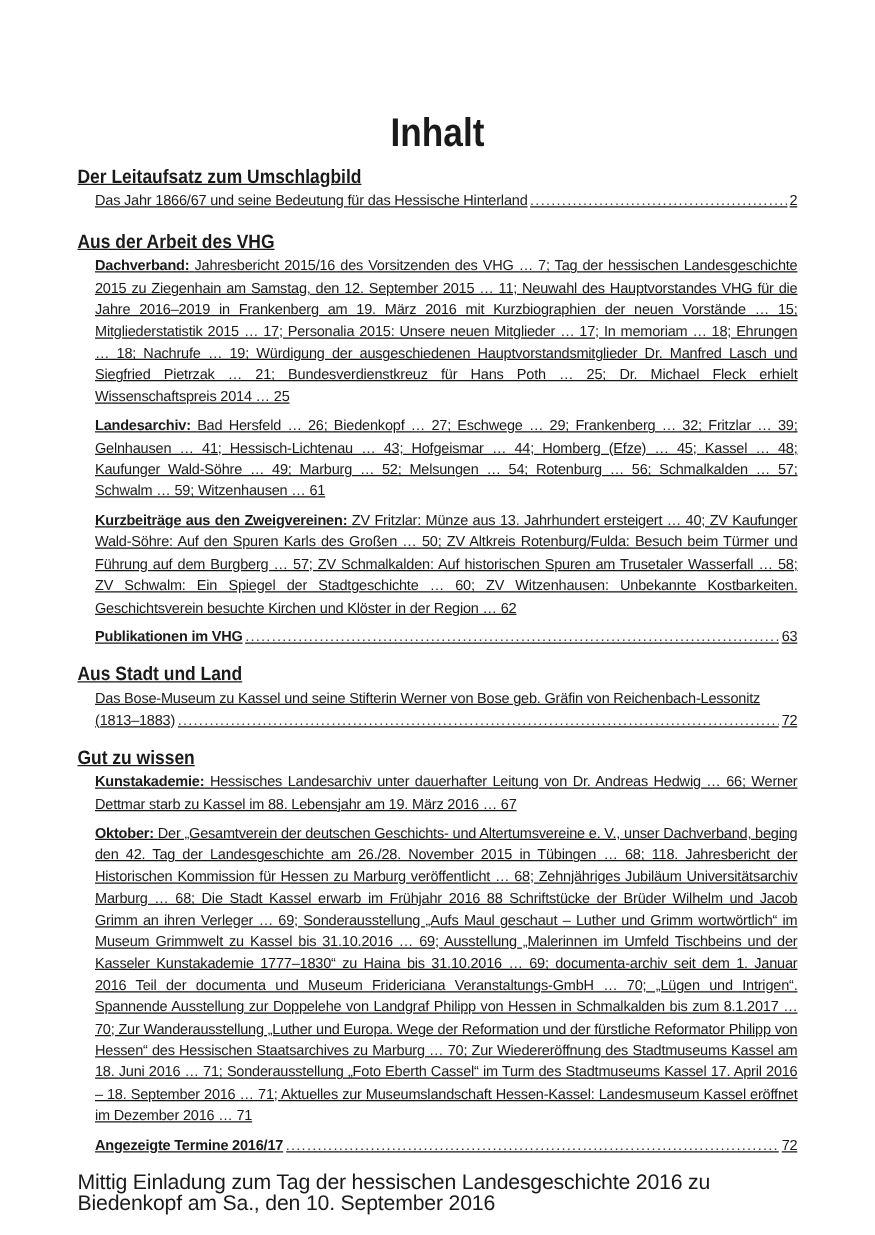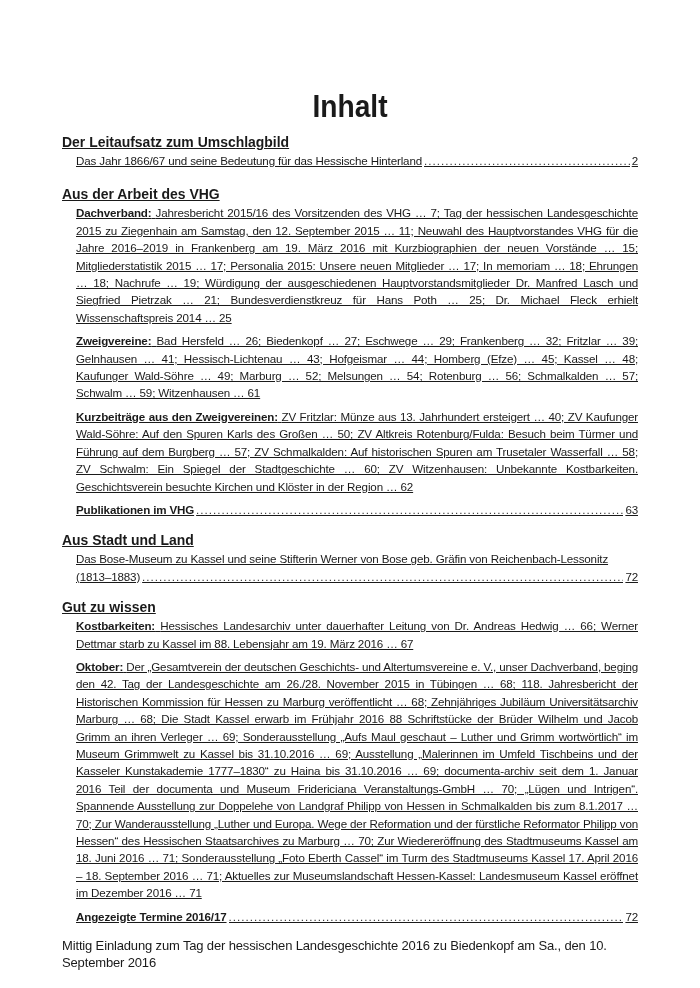--- a/index.html
+++ b/index.html
@@ -73,21 +73,21 @@
       color: #333;
     }
     .dotline .dots::after {
       content: ". . . . . . . . . . . . . . . . . . . . . . . . . . . . . . . . . . . . . . . . . . . . . . . . . . . . . . . . . . . . . . . . . . . . . . . . . . . . . . . . . . . . . . . . . . . . . . . . . . . . . . . . . . . . . . . . . . . . . . . . . . . . . . . . . . . . . . . . . . . . . . . . . . . . . . . . . . . . . . . . . . . . . . . . . . . . . . . . . . . . . . . . . . . . . . . . . . . . . . . . . . . . . . . . . . . . . . . . . . . . . . . . . . .";
       letter-spacing: -1.1px;
     }
     .dotline .pg {
       flex: 0 0 auto;
     }
     .footnote {
-      font-size: 13px;
+      font-size: 17px;
       line-height: 17px;
       letter-spacing: -0.15px;
       margin: 0;
     }
     .cover-box {
       background: #d9d9d9;
       padding: 7px 14px 9px 14px;
       font-size: 12.4px;
       line-height: 17px;
       text-align: justify;
@@ -116,21 +116,21 @@
 
   <div class="gap-l"></div>
   <div class="section">
     <h2 class="section-heading">Aus der Arbeit des VHG</h2>
     <div class="entry">
       <b>Dachverband:</b>
       <span>Jahresbericht 2015/16 des Vorsitzenden des VHG … 7; Tag der hessischen Landesgeschichte 2015 zu Ziegenhain am Samstag, den 12. September 2015 … 11; Neuwahl des Hauptvorstandes VHG für die Jahre 2016–2019 in Frankenberg am 19. März 2016 mit Kurzbiographien der neuen Vorstände … 15; Mitgliederstatistik 2015 … 17; Personalia 2015: Unsere neuen Mitglieder … 17; In memoriam … 18; Ehrungen … 18; Nachrufe … 19; Würdigung der ausgeschiedenen Hauptvorstandsmitglieder Dr. Manfred Lasch und Siegfried Pietrzak … 21; Bundesverdienstkreuz für Hans Poth … 25; Dr. Michael Fleck erhielt Wissenschaftspreis 2014 … 25</span>
     </div>
     <div class="gap-s"></div>
     <div class="entry">
-      <b>Zweigvereine:</b>
+      <b>Landesarchiv:</b>
       <span>Bad Hersfeld … 26; Biedenkopf … 27; Eschwege … 29; Frankenberg … 32; Fritzlar … 39; Gelnhausen … 41; Hessisch-Lichtenau … 43; Hofgeismar … 44; Homberg (Efze) … 45; Kassel … 48; Kaufunger Wald-Söhre … 49; Marburg … 52; Melsungen … 54; Rotenburg … 56; Schmalkalden … 57; Schwalm … 59; Witzenhausen … 61</span>
     </div>
     <div class="gap-s"></div>
     <div class="entry">
       <b>Kurzbeiträge aus den Zweigvereinen:</b>
       <span>ZV Fritzlar: Münze aus 13. Jahrhundert ersteigert … 40; ZV Kaufunger Wald-Söhre: Auf den Spuren Karls des Großen … 50; ZV Altkreis Rotenburg/Fulda: Besuch beim Türmer und Führung auf dem Burgberg … 57; ZV Schmalkalden: Auf historischen Spuren am Trusetaler Wasserfall … 58; ZV Schwalm: Ein Spiegel der Stadtgeschichte … 60; ZV Witzenhausen: Unbekannte Kostbarkeiten. Geschichtsverein besuchte Kirchen und Klöster in der Region … 62</span>
     </div>
     <div class="gap-s"></div>
     <div class="entry dotline">
       <b class="label">Publikationen im VHG</b>
@@ -149,21 +149,21 @@
         <span class="dots"></span>
         <span class="pg">72</span>
       </div>
     </div>
   </div>
 
   <div class="gap-m"></div>
   <div class="section">
     <h2 class="section-heading">Gut zu wissen</h2>
     <div class="entry">
-      <b>Kostbarkeiten:</b>
+      <b>Kunstakademie:</b>
       <span>Hessisches Landesarchiv unter dauerhafter Leitung von Dr. Andreas Hedwig … 66; Werner Dettmar starb zu Kassel im 88. Lebensjahr am 19. März 2016 … 67</span>
     </div>
     <div class="gap-s"></div>
     <div class="entry">
       <b>Oktober:</b>
       <span>Der „Gesamtverein der deutschen Geschichts- und Altertumsvereine e. V., unser Dachverband, beging den 42. Tag der Landesgeschichte am 26./28. November 2015 in Tübingen … 68; 118. Jahresbericht der Historischen Kommission für Hessen zu Marburg veröffentlicht … 68; Zehnjähriges Jubiläum Universitätsarchiv Marburg … 68; Die Stadt Kassel erwarb im Frühjahr 2016 88 Schriftstücke der Brüder Wilhelm und Jacob Grimm an ihren Verleger … 69; Sonderausstellung „Aufs Maul geschaut – Luther und Grimm wortwörtlich“ im Museum Grimmwelt zu Kassel bis 31.10.2016 … 69; Ausstellung „Malerinnen im Umfeld Tischbeins und der Kasseler Kunstakademie 1777–1830“ zu Haina bis 31.10.2016 … 69; documenta-archiv seit dem 1. Januar 2016 Teil der documenta und Museum Fridericiana Veranstaltungs-GmbH … 70; „Lügen und Intrigen“. Spannende Ausstellung zur Doppelehe von Landgraf Philipp von Hessen in Schmalkalden bis zum 8.1.2017 … 70; Zur Wanderausstellung „Luther und Europa. Wege der Reformation und der fürstliche Reformator Philipp von Hessen“ des Hessischen Staatsarchives zu Marburg … 70; Zur Wiedereröffnung des Stadtmuseums Kassel am 18. Juni 2016 … 71; Sonderausstellung „Foto Eberth Cassel“ im Turm des Stadtmuseums Kassel 17. April 2016 – 18. September 2016 … 71; Aktuelles zur Museumslandschaft Hessen-Kassel: Landesmuseum Kassel eröffnet im Dezember 2016 … 71</span>
     </div>
     <div class="gap-s"></div>
     <div class="entry dotline">
       <b class="label">Angezeigte Termine 2016/17</b>

